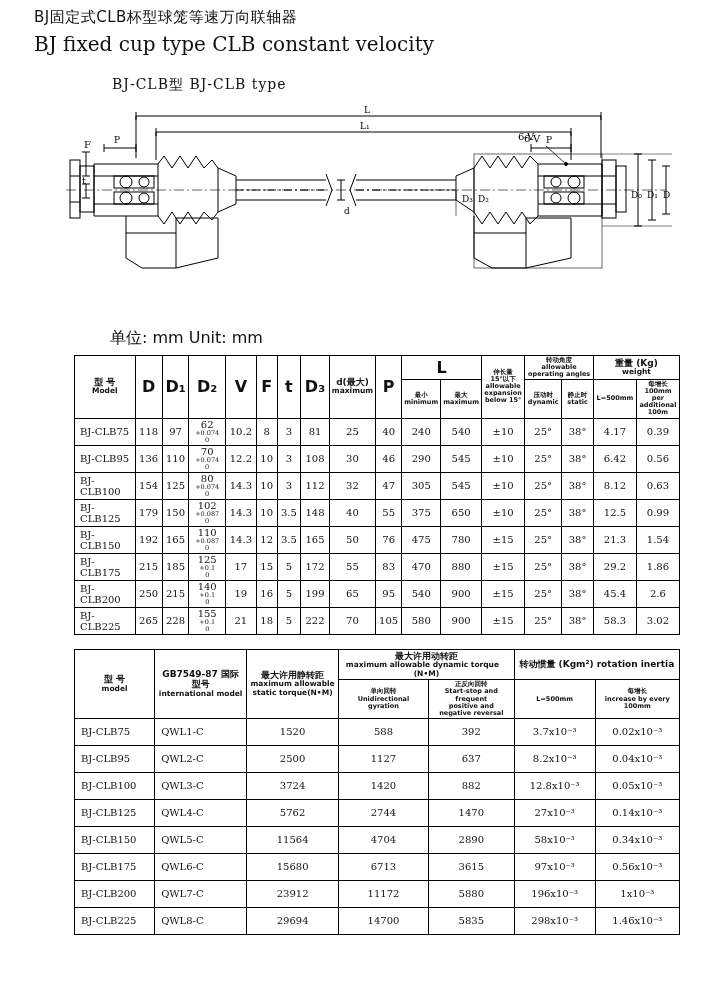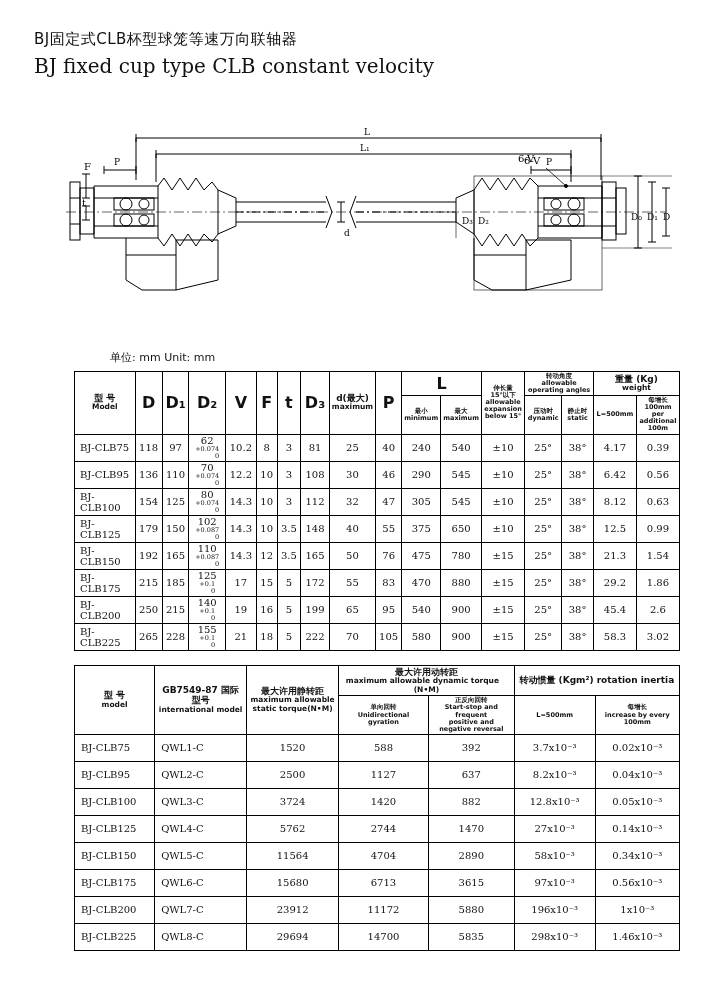--- a/index.html
+++ b/index.html
@@ -4,64 +4,65 @@
 <style>
   html,body{margin:0;padding:0;}
   body{
     width:706px;height:1000px;
     background:#ffffff;
     font-family:"Liberation Serif", serif;
     color:#111;
     position:relative;
     overflow:hidden;
   }
-  .page{position:relative;width:706px;height:1000px;box-sizing:border-box;padding:28px 26px;}
+  .page{position:relative;width:706px;height:1000px;box-sizing:border-box;padding:6px 26px;}
 
   
   .title-block{margin-left:8px;}
   .title-cn{font-size:15px;letter-spacing:.5px;line-height:1.5;font-family:"DejaVu Sans", sans-serif;}
   .title-en{font-size:20px;line-height:1.55;font-family:"DejaVu Serif", serif;}
 
   
   .drawing-wrap{position:relative;margin-top:16px;height:250px;}
   .drawing-label{position:absolute;left:86px;top:0px;font-size:14px;font-family:"DejaVu Serif",serif;letter-spacing:1px;}
   svg.drawing{position:absolute;left:0;top:22px;}
 
   
-  .unit-line{margin-top:2px;margin-left:84px;font-size:11px;font-family:"DejaVu Sans",sans-serif;}
+  .unit-line{margin-top:2px;margin-left:84px;font-size:16px;font-family:"DejaVu Sans",sans-serif;}
 
   
   table{border-collapse:collapse;font-family:"DejaVu Sans", sans-serif;}
   .t1{margin-top:6px;margin-left:48px;}
   .t1 th,.t1 td{border:1px solid #000;text-align:center;vertical-align:middle;}
   .t1 td{font-size:10px;height:26px;padding:0 2px;font-family:"DejaVu Serif",serif;}
   .t1 th{padding:1px 2px;}
   .hcn{font-size:9px;display:block;line-height:1.15;}
   .hen{font-size:7.5px;display:block;line-height:1.15;}
   .hen2{font-size:6.5px;display:block;line-height:1.1;}
-  .frac{display:inline-block;font-size:6.5px;line-height:1.05;vertical-align:middle;text-align:right;}
+  .frac{display:inline-block;font-size:6.5px;line-height:1.05;vertical-align:middle;text-align:center;}
   .model-col{text-align:left !important;padding-left:5px !important;font-size:10px;}
 
   .t2{margin-top:14px;margin-left:48px;}
   .t2 th,.t2 td{border:1px solid #000;text-align:center;vertical-align:middle;}
   .t2 td{font-size:10px;height:26px;padding:0 3px;font-family:"DejaVu Serif",serif;}
   .t2 th{padding:1px 3px;}
   .t2 .model-col{text-align:left !important;padding-left:6px !important;}
 </style>
 </head>
 <body>
 
 <div class="page">
 
   <div class="title-block">
     <div class="title-cn">BJ固定式CLB杯型球笼等速万向联轴器</div>
     <div class="title-en">BJ fixed cup type CLB constant velocity</div>
   </div>
 
   <div class="drawing-wrap">
+    <div class="drawing-label">BJ-CLB型  BJ-CLB type</div>
 
     <svg class="drawing" width="660" height="230" viewBox="0 0 660 230">
       <g stroke="#000" fill="none" stroke-width="1">
 
         <line x1="110" y1="18" x2="575" y2="18"></line>
         <path d="M110 14 L110 22 M575 14 L575 22"></path>
 
         <line x1="130" y1="34" x2="545" y2="34"></line>
         <path d="M130 30 L130 38 M545 30 L545 38"></path>
 

